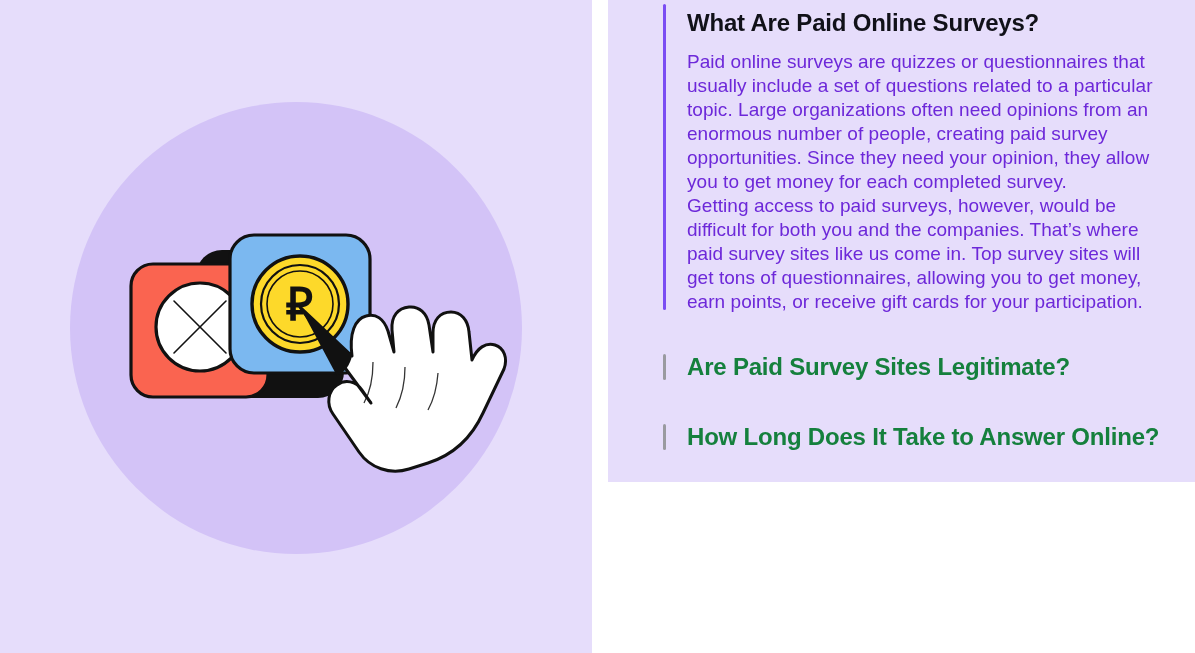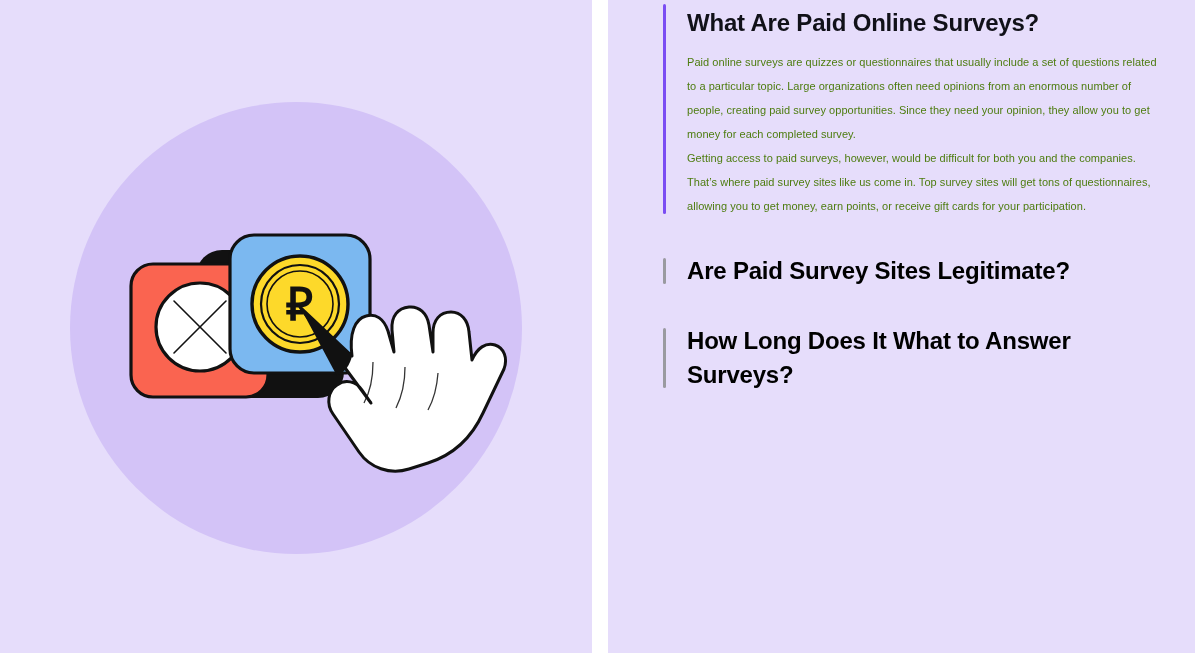--- a/index.html
+++ b/index.html
@@ -47,21 +47,21 @@
   .panel-gap {
     flex: 0 0 16px;
     height: 653px;
     background: #ffffff;
   }
 
   
   .faq-panel {
     position: relative;
     flex: 1 1 auto;
-    height: 653px;
+    height: 482px;
     background: #e6ddfb;
     overflow: hidden;
   }
   .faq-inner {
     position: relative;
     padding: 0 30px 0 55px;
     height: 653px;
     box-sizing: border-box;
   }
 
@@ -81,31 +81,31 @@
   .faq-item.closed .rule { background: #9a9aa0; }
 
   .faq-q {
     margin: 0;
     font-size: 24px;
     line-height: 34px;
     font-weight: bold;
     letter-spacing: -0.2px;
   }
   .faq-item.open .faq-q { color: #111119; }
-  .faq-item.closed .faq-q { color: #000000; margin-top: 36px; }
+  .faq-item.closed .faq-q { color: #15803d; margin-top: 36px; }
 
   .faq-body {
     margin: 0;
     padding-top: 10px;
   }
   .faq-body p {
     margin: 0;
-    font-size: 11px;
+    font-size: 19px;
     line-height: 24px;
-    color: #4d7c0f;
+    color: #6d28d9;
     letter-spacing: 0.05px;
   }
 
   .item-open   { padding-top: 6px; }
   .item-c1     { margin-top: 30px; }
   .item-c2     { margin-top: 32px; }
   .item-c3     { margin-top: 32px; }
 </style>
 </head>
 <body>
@@ -191,20 +191,20 @@
         </div>
       </div>
 
       <div class="faq-item closed item-c1">
         <span class="rule"></span>
         <h2 class="faq-q">Are Paid Survey Sites Legitimate?</h2>
       </div>
 
       <div class="faq-item closed item-c2">
         <span class="rule"></span>
-        <h2 class="faq-q">How Long Does It What to Answer Surveys?</h2>
+        <h2 class="faq-q">How Long Does It Take to Answer Online?</h2>
       </div>
 
 
     </div>
   </div>
 
 </div>
 
 </body></html>

